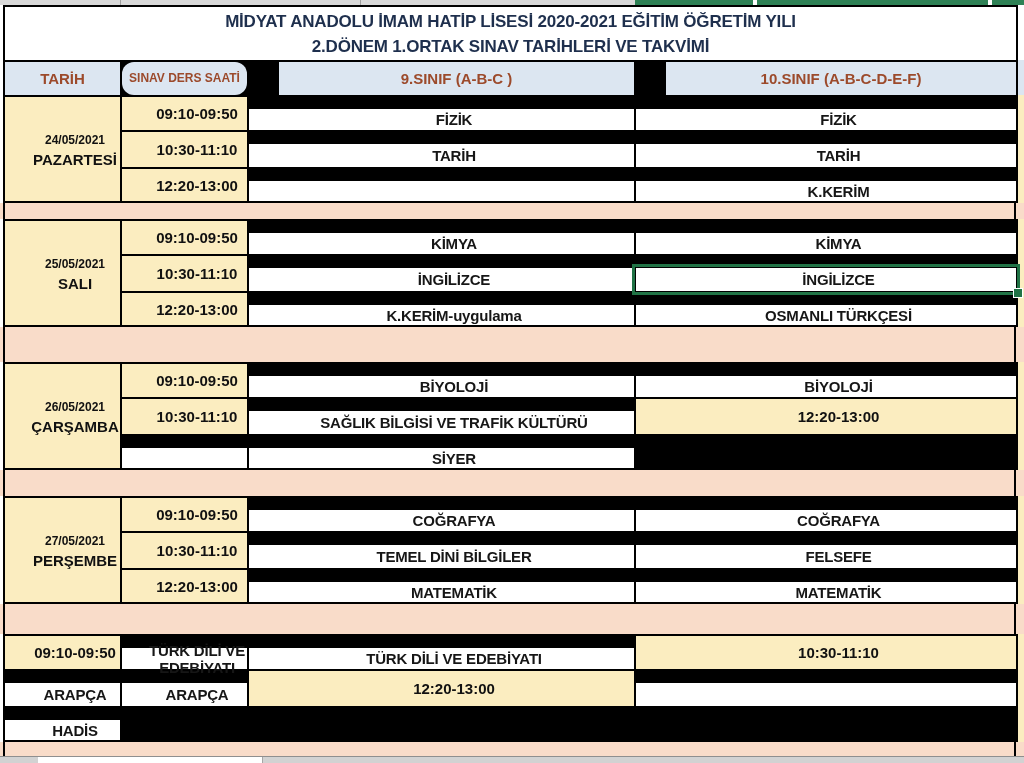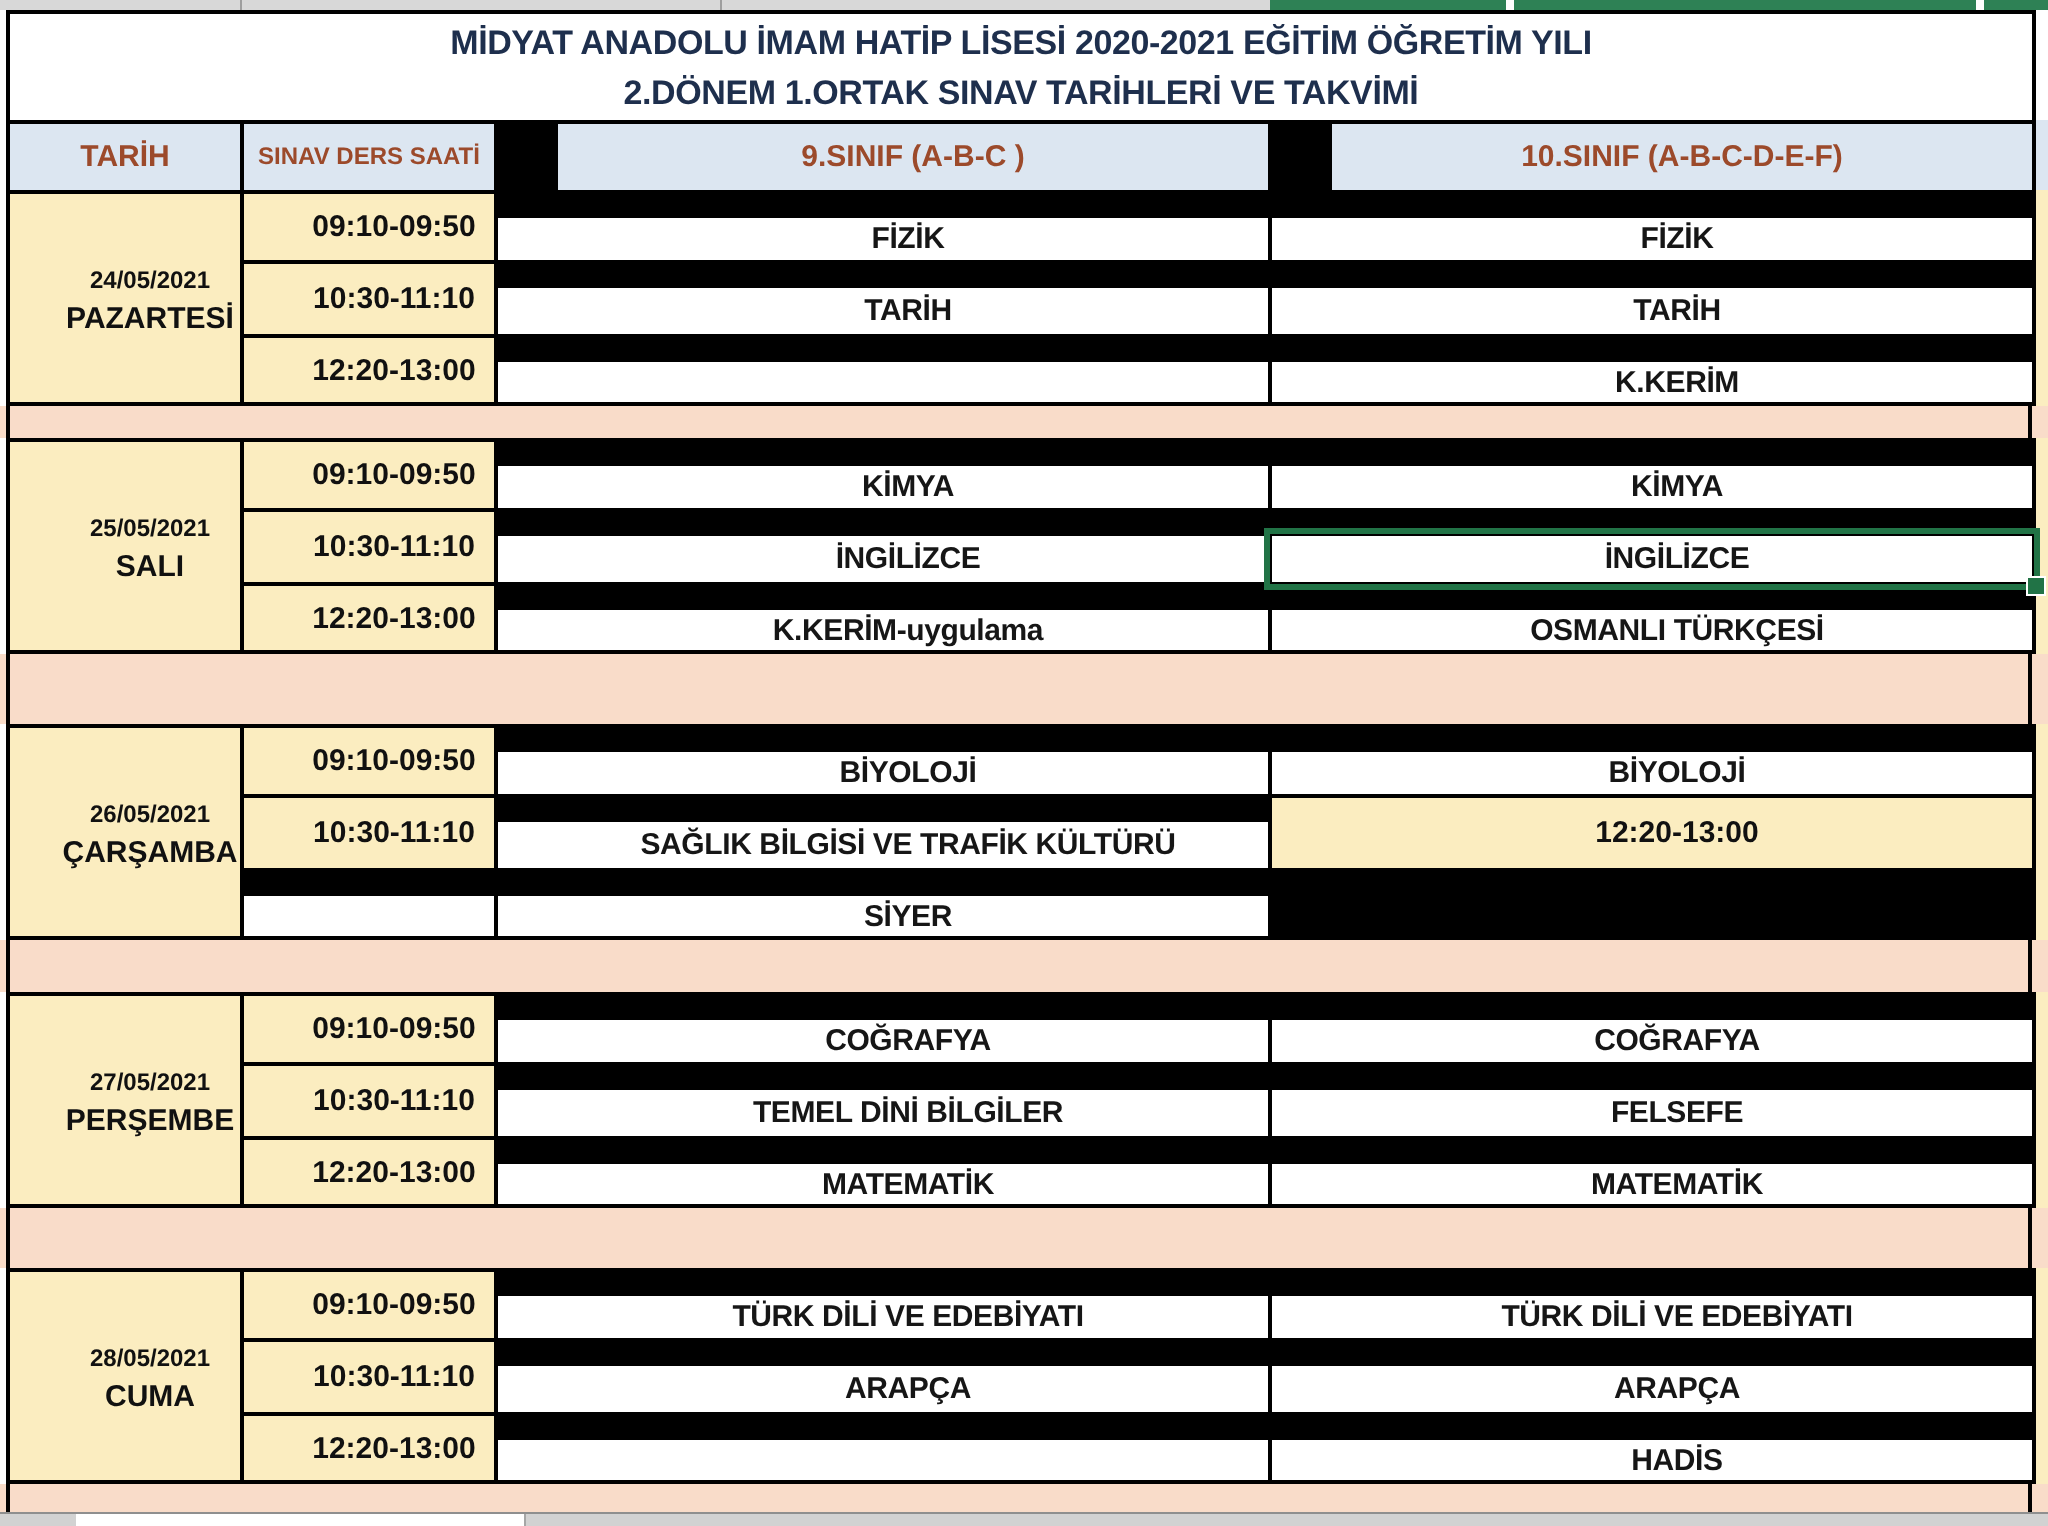--- a/index.html
+++ b/index.html
@@ -22,21 +22,21 @@
   .title-box{height:55px;background:#fff;border:2px solid #000;border-bottom:none;
              display:flex;flex-direction:column;justify-content:center;align-items:center;}
   .title-line{color:var(--navy);font-weight:bold;font-size:17px;letter-spacing:-0.2px;line-height:25px;}
 
   
   .header-grid{height:35px;border:2px solid #000;border-bottom:none;background:#000;
                display:grid;grid-template-columns:115px 125px 385px 380px;gap:2px;}
   .header-grid .cell{background:var(--blue);color:var(--brown);font-weight:bold;
                      display:flex;align-items:center;justify-content:center;text-align:center;}
   .h-tarih{font-size:15px;}
-  .h-saat{font-size:12px;line-height:13px;white-space:pre-line;}
+  .h-saat{font-size:12px;line-height:13px;white-space:pre-line;border-radius:12px;}
   .h-sinif{font-size:15px;margin-left:30px;}
   .strip.blue{background:var(--blue);}
   .strip.cream{background:var(--cream);}
   .strip.white{background:#fff;}
 
   
   .day-grid{border:2px solid #000;background:#000;display:grid;
             grid-template-columns:115px 125px 385px 380px;
             grid-template-rows:33px 35px 32px;gap:2px;}
   .day-grid .cell{display:flex;align-items:center;justify-content:center;text-align:center;padding-left:25px;}
@@ -175,24 +175,20 @@
           <div class="cell subj-cell">MATEMATİK</div>
           <div class="cell subj-cell">MATEMATİK</div>
         </div>
         <div class="strip cream"></div>
       </div>
       <div class="sep-band" style="height: 30px;">
         <div class="sep-inner"></div>
       </div>
       <div class="band">
         <div class="main day-grid">
-          <div class="cell date-cell">
-            <div class="d1">28/05/2021</div>
-            <div class="d2">CUMA</div>
-          </div>
           <div class="cell time-cell">09:10-09:50</div>
           <div class="cell subj-cell">TÜRK DİLİ VE EDEBİYATI</div>
           <div class="cell subj-cell">TÜRK DİLİ VE EDEBİYATI</div>
           <div class="cell time-cell">10:30-11:10</div>
           <div class="cell subj-cell">ARAPÇA</div>
           <div class="cell subj-cell">ARAPÇA</div>
           <div class="cell time-cell">12:20-13:00</div>
           <div class="cell subj-cell"></div>
           <div class="cell subj-cell">HADİS</div>
         </div>

